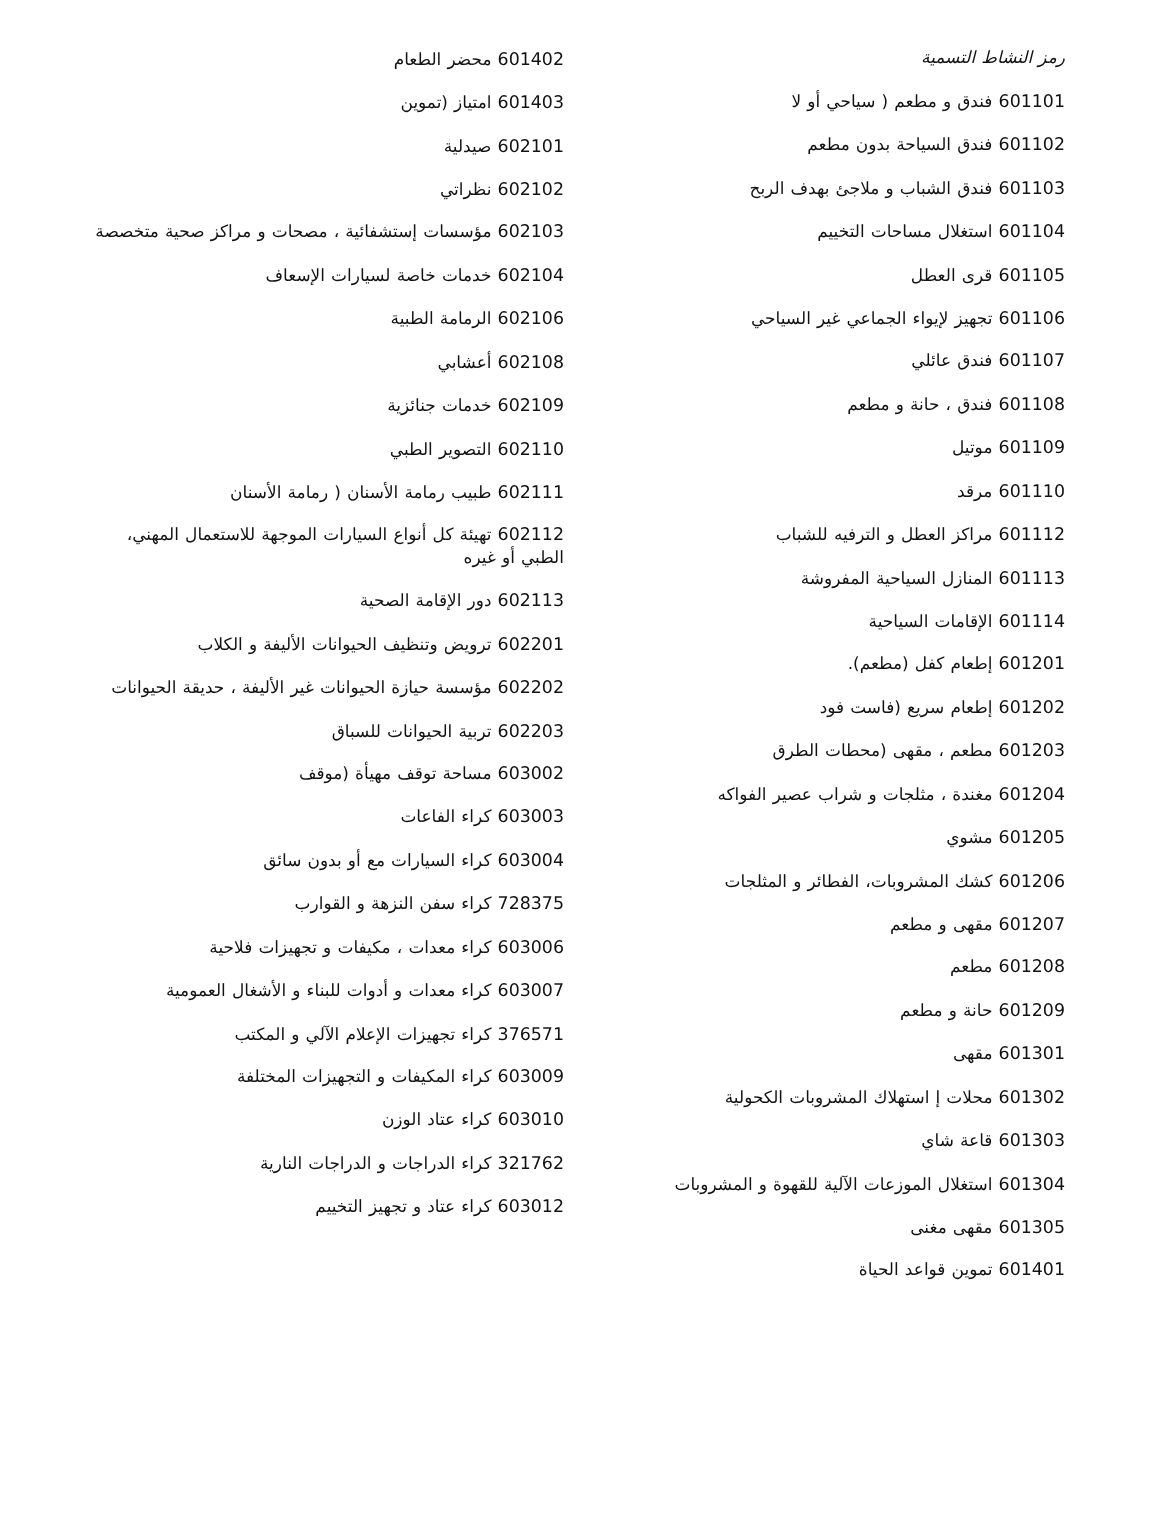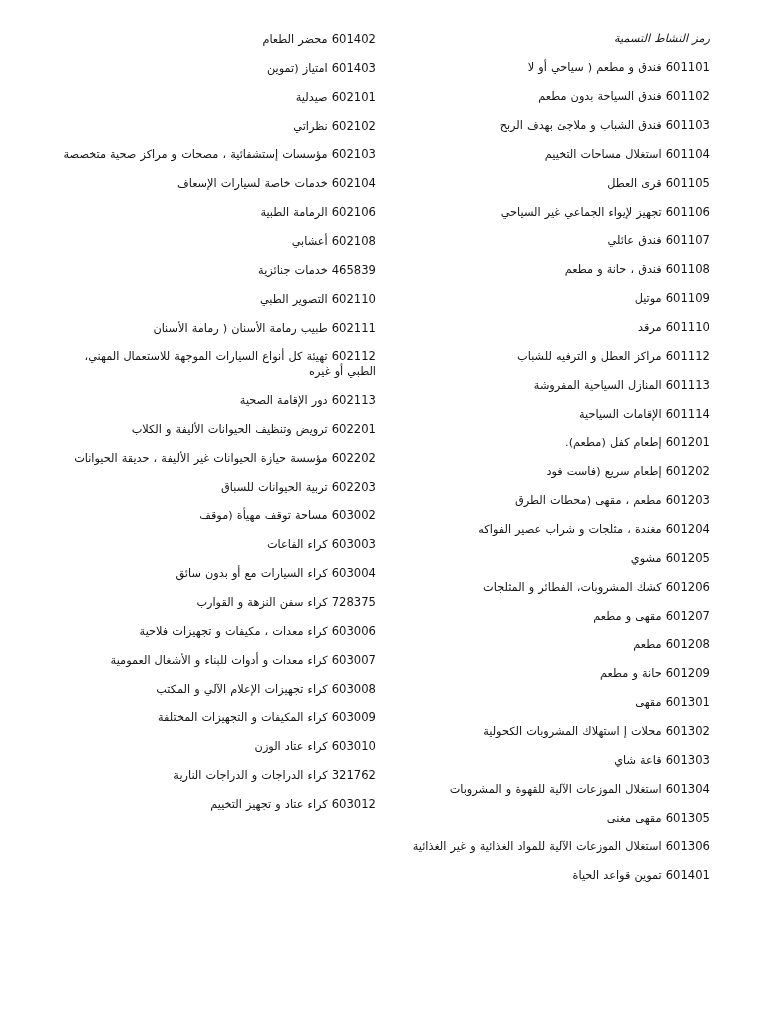--- a/index.html
+++ b/index.html
@@ -114,50 +114,49 @@
           <div class="entry"><span class="code">601205</span><span class="label"> مشوي</span></div>
           <div class="entry"><span class="code">601206</span><span class="label"> كشك المشروبات، الفطائر و المثلجات</span></div>
           <div class="entry"><span class="code">601207</span><span class="label"> مقهى و مطعم</span></div>
           <div class="entry"><span class="code">601208</span><span class="label"> مطعم</span></div>
           <div class="entry"><span class="code">601209</span><span class="label"> حانة و مطعم</span></div>
           <div class="entry"><span class="code">601301</span><span class="label"> مقهى</span></div>
           <div class="entry"><span class="code">601302</span><span class="label"> محلات إ استهلاك المشروبات الكحولية</span></div>
           <div class="entry"><span class="code">601303</span><span class="label"> قاعة شاي</span></div>
           <div class="entry"><span class="code">601304</span><span class="label"> استغلال الموزعات الآلية للقهوة و المشروبات</span></div>
           <div class="entry"><span class="code">601305</span><span class="label"> مقهى مغنى</span></div>
-          <div class="entry"><span class="code">601306</span><span class="label"> استغلال الموزعات الآلية للمواد الغذائية و غير الغذائية</span></div>
           <div class="entry"><span class="code">601401</span><span class="label"> تموين قواعد الحياة</span></div>
         </div>
     </div>
 
     <div class="column column-right">
       <div id="right-entries">
           <div class="entry"><span class="code">601402</span><span class="label"> محضر الطعام</span></div>
           <div class="entry"><span class="code">601403</span><span class="label"> امتياز (تموين</span></div>
           <div class="entry"><span class="code">602101</span><span class="label"> صيدلية</span></div>
           <div class="entry"><span class="code">602102</span><span class="label"> نظراتي</span></div>
           <div class="entry"><span class="code">602103</span><span class="label"> مؤسسات إستشفائية ، مصحات و مراكز صحية متخصصة</span></div>
           <div class="entry"><span class="code">602104</span><span class="label"> خدمات خاصة لسيارات الإسعاف</span></div>
           <div class="entry"><span class="code">602106</span><span class="label"> الرمامة الطبية</span></div>
           <div class="entry"><span class="code">602108</span><span class="label"> أعشابي</span></div>
-          <div class="entry"><span class="code">465839</span><span class="label"> خدمات جنائزية</span></div>
+          <div class="entry"><span class="code">602109</span><span class="label"> خدمات جنائزية</span></div>
           <div class="entry"><span class="code">602110</span><span class="label"> التصوير الطبي</span></div>
           <div class="entry"><span class="code">602111</span><span class="label"> طبيب رمامة الأسنان ( رمامة الأسنان</span></div>
           <div class="entry"><span class="code">602112</span><span class="label"> تهيئة كل أنواع السيارات الموجهة للاستعمال المهني، الطبي أو غيره</span></div>
           <div class="entry"><span class="code">602113</span><span class="label"> دور الإقامة الصحية</span></div>
           <div class="entry"><span class="code">602201</span><span class="label"> ترويض وتنظيف الحيوانات الأليفة و الكلاب</span></div>
           <div class="entry"><span class="code">602202</span><span class="label"> مؤسسة حيازة الحيوانات غير الأليفة ، حديقة الحيوانات</span></div>
           <div class="entry"><span class="code">602203</span><span class="label"> تربية الحيوانات للسباق</span></div>
           <div class="entry"><span class="code">603002</span><span class="label"> مساحة توقف مهيأة (موقف</span></div>
           <div class="entry"><span class="code">603003</span><span class="label"> كراء الفاعات</span></div>
           <div class="entry"><span class="code">603004</span><span class="label"> كراء السيارات مع أو بدون سائق</span></div>
           <div class="entry"><span class="code">728375</span><span class="label"> كراء سفن النزهة و القوارب</span></div>
           <div class="entry"><span class="code">603006</span><span class="label"> كراء معدات ، مكيفات و تجهيزات فلاحية</span></div>
           <div class="entry"><span class="code">603007</span><span class="label"> كراء معدات و أدوات للبناء و الأشغال العمومية</span></div>
-          <div class="entry"><span class="code">603008</span><span class="label"> كراء تجهيزات الإعلام الآلي و المكتب</span></div>
+          <div class="entry"><span class="code">376571</span><span class="label"> كراء تجهيزات الإعلام الآلي و المكتب</span></div>
           <div class="entry"><span class="code">603009</span><span class="label"> كراء المكيفات و التجهيزات المختلفة</span></div>
           <div class="entry"><span class="code">603010</span><span class="label"> كراء عتاد الوزن</span></div>
           <div class="entry"><span class="code">321762</span><span class="label"> كراء الدراجات و الدراجات النارية</span></div>
           <div class="entry"><span class="code">603012</span><span class="label"> كراء عتاد و تجهيز التخييم</span></div>
         </div>
     </div>
 
   </div>
 </div>
 

